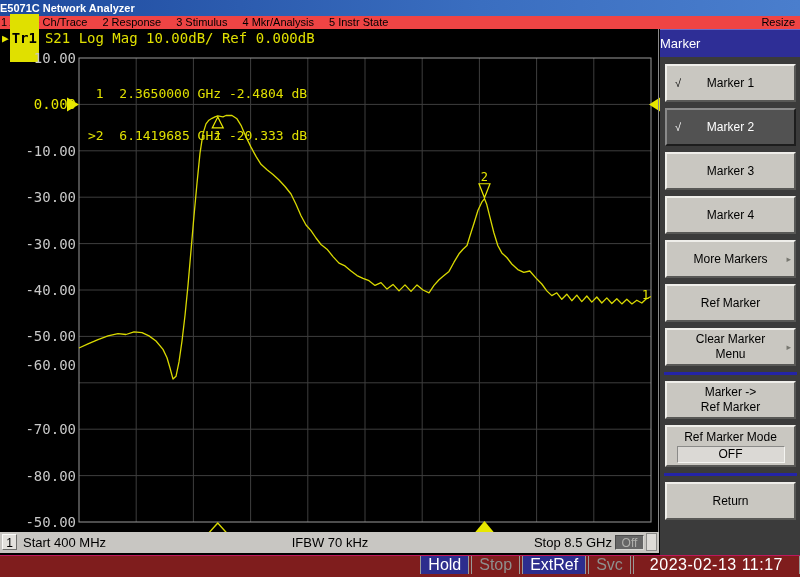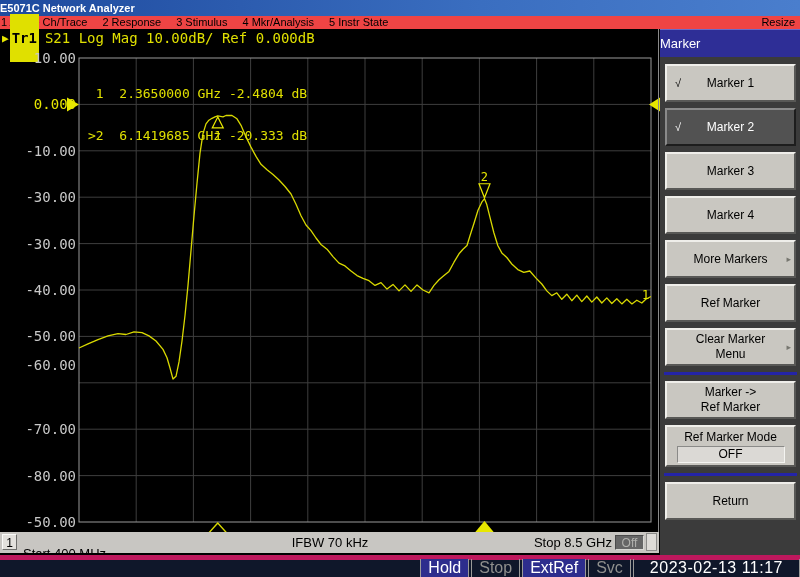--- a/index.html
+++ b/index.html
@@ -28,21 +28,21 @@
     font-family:"DejaVu Sans Mono",monospace;font-size:14px;line-height:16px;}
   .ylab.ref{color:#e8e800;}
   .screenedge{position:absolute;left:658px;top:29px;width:1px;height:524px;background:#8a8a8a;}
 
   
   .statusbar{position:absolute;left:0;top:532px;width:659px;height:21px;background:#c8c6c2;
     color:#000;font-size:13px;}
   .chbox{position:absolute;left:2px;top:2px;width:15px;height:16px;background:#e3e1dd;
     border:1px solid;border-color:#fbfbf9 #6e6e6c #6e6e6c #fbfbf9;text-align:center;
     font-size:12px;line-height:16px;box-sizing:border-box;}
-  .st-start{position:absolute;left:23px;top:14px;text-align:center;}
+  .st-start{position:absolute;left:23px;top:3px;text-align:center;}
   .st-ifbw{position:absolute;left:0;top:3px;width:660px;text-align:center;}
   .st-stop{position:absolute;right:47px;top:3px;}
   .offbox{position:absolute;right:15px;top:3px;width:29px;height:15px;background:#666;
     border:1px solid;border-color:#4a4a4a #d8d8d4 #d8d8d4 #4a4a4a;color:#b2b2ae;
     text-align:center;font-size:12px;line-height:14px;box-sizing:border-box;}
   .scrollbox{position:absolute;right:2px;top:1px;width:11px;height:18px;background:#dddbd7;
     border:1px solid #8a8a88;box-sizing:border-box;}
 
   
   .sidebar{position:absolute;left:660px;top:29px;width:140px;height:526px;background:#3b3b3b;}
@@ -58,22 +58,22 @@
   .sblab{white-space:pre-line;text-align:center;line-height:1.25;}
   .chk{position:absolute;left:8px;top:50%;transform:translateY(-50%);font-size:11px;}
   .subarrow{position:absolute;right:3px;top:50%;transform:translateY(-50%);
     font-size:9px;color:#76766f;}
   .sbval{width:106px;height:15px;margin-top:1px;background:#dbd9d5;
     border:1px solid;border-color:#8a8a88 #f4f4f1 #f4f4f1 #8a8a88;
     text-align:center;font-size:12px;line-height:14px;}
   .sbsep{height:3px;background:#2424a8;margin:0 -1px 6px -1px;}
 
   
-  .taskbar{position:absolute;left:0;top:555px;width:800px;height:22px;background:#0f172a;
-    border-top:5px solid #be185d;display:flex;align-items:flex-end;box-sizing:border-box;
+  .taskbar{position:absolute;left:0;top:555px;width:800px;height:22px;background:#7f1d1d;
+    border-top:1px solid #be185d;display:flex;align-items:flex-start;box-sizing:border-box;
     font-size:16px;color:#fff;}
   .tb-spacer{flex:1;}
   .tbseg{border-left:1px solid #9a9a98;border-right:1px solid #9a9a98;margin-left:2px;
     padding:0 7px;display:flex;align-items:center;white-space:nowrap;}
   .tbseg.on{background:#2d2d8d;color:#fff;}
   .tbseg.dim{color:#8f8f8d;}
   .tbseg.time{padding:0 16px;letter-spacing:0.5px;}
 </style>
 </head>
 <body>

